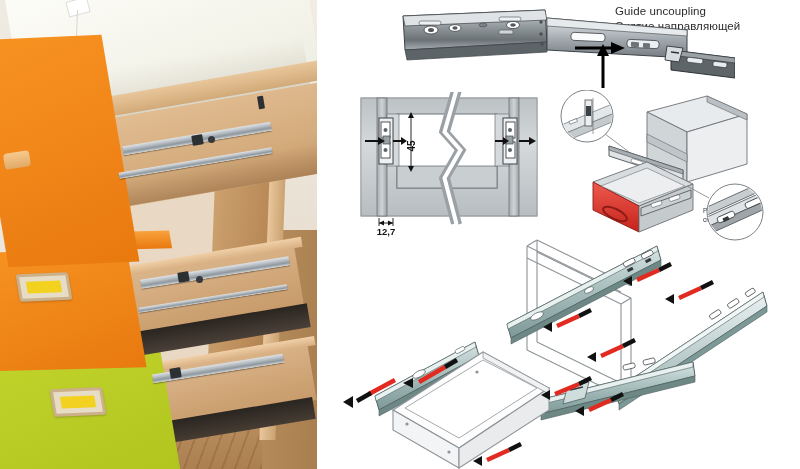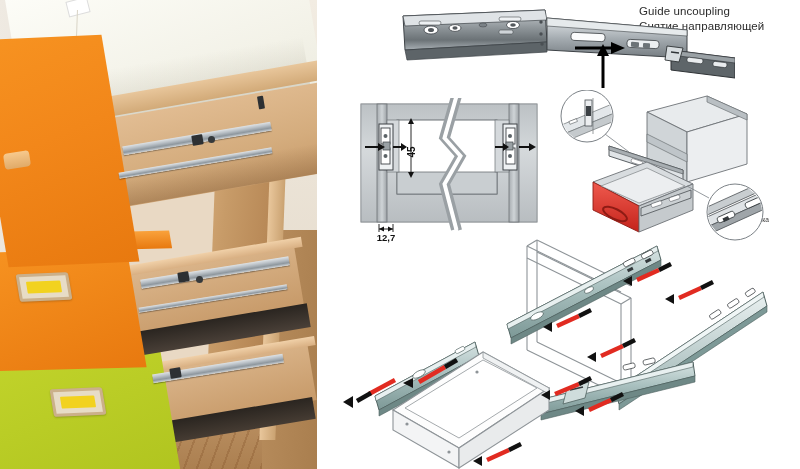--- a/index.html
+++ b/index.html
@@ -87,28 +87,28 @@
   
   .handle{position:absolute;width:46px;height:22px;border:3px solid #cbb08a;border-radius:3px;
       background:#e7dcc6;transform:rotate(-9.5deg) skewY(7deg);box-shadow:0 1px 2px rgba(0,0,0,.2);}
   .handle i{position:absolute;left:6px;top:5px;right:6px;bottom:5px;background:#f2d21f;border-radius:1px;display:block;}
   .knob{position:absolute;left:4px;top:152px;width:26px;height:16px;border-radius:4px;
       background:linear-gradient(180deg,#f7c98d,#e0aa68);transform:rotate(-9deg);}
 
   
   .diagram{position:absolute;left:317px;top:0;width:483px;height:469px;background:#fff;}
 
-  .label{position:absolute;font-family:"Liberation Sans",sans-serif;color:#2b2b2b;white-space:nowrap;margin-left:24px;}
+  .label{position:absolute;font-family:"Liberation Sans",sans-serif;color:#2b2b2b;white-space:nowrap;}
   .label-top{left:298px;top:4px;font-size:11.5px;line-height:15px;letter-spacing:.1px;}
   .label-lever{left:386px;top:206px;font-size:6.6px;line-height:9px;color:#3a3a3a;}
 
   
   .topslide{position:absolute;left:78px;top:6px;width:340px;height:86px;}
   
-  .xsec{position:absolute;left:40px;top:98px;width:180px;height:140px;}
+  .xsec{position:absolute;left:40px;top:92px;width:180px;height:140px;}
   
   .iso{position:absolute;left:230px;top:90px;width:250px;height:150px;}
   
   .explode{position:absolute;left:10px;top:238px;width:473px;height:231px;}
 
   svg{display:block;}
 </style>
 </head>
 <body>
 

